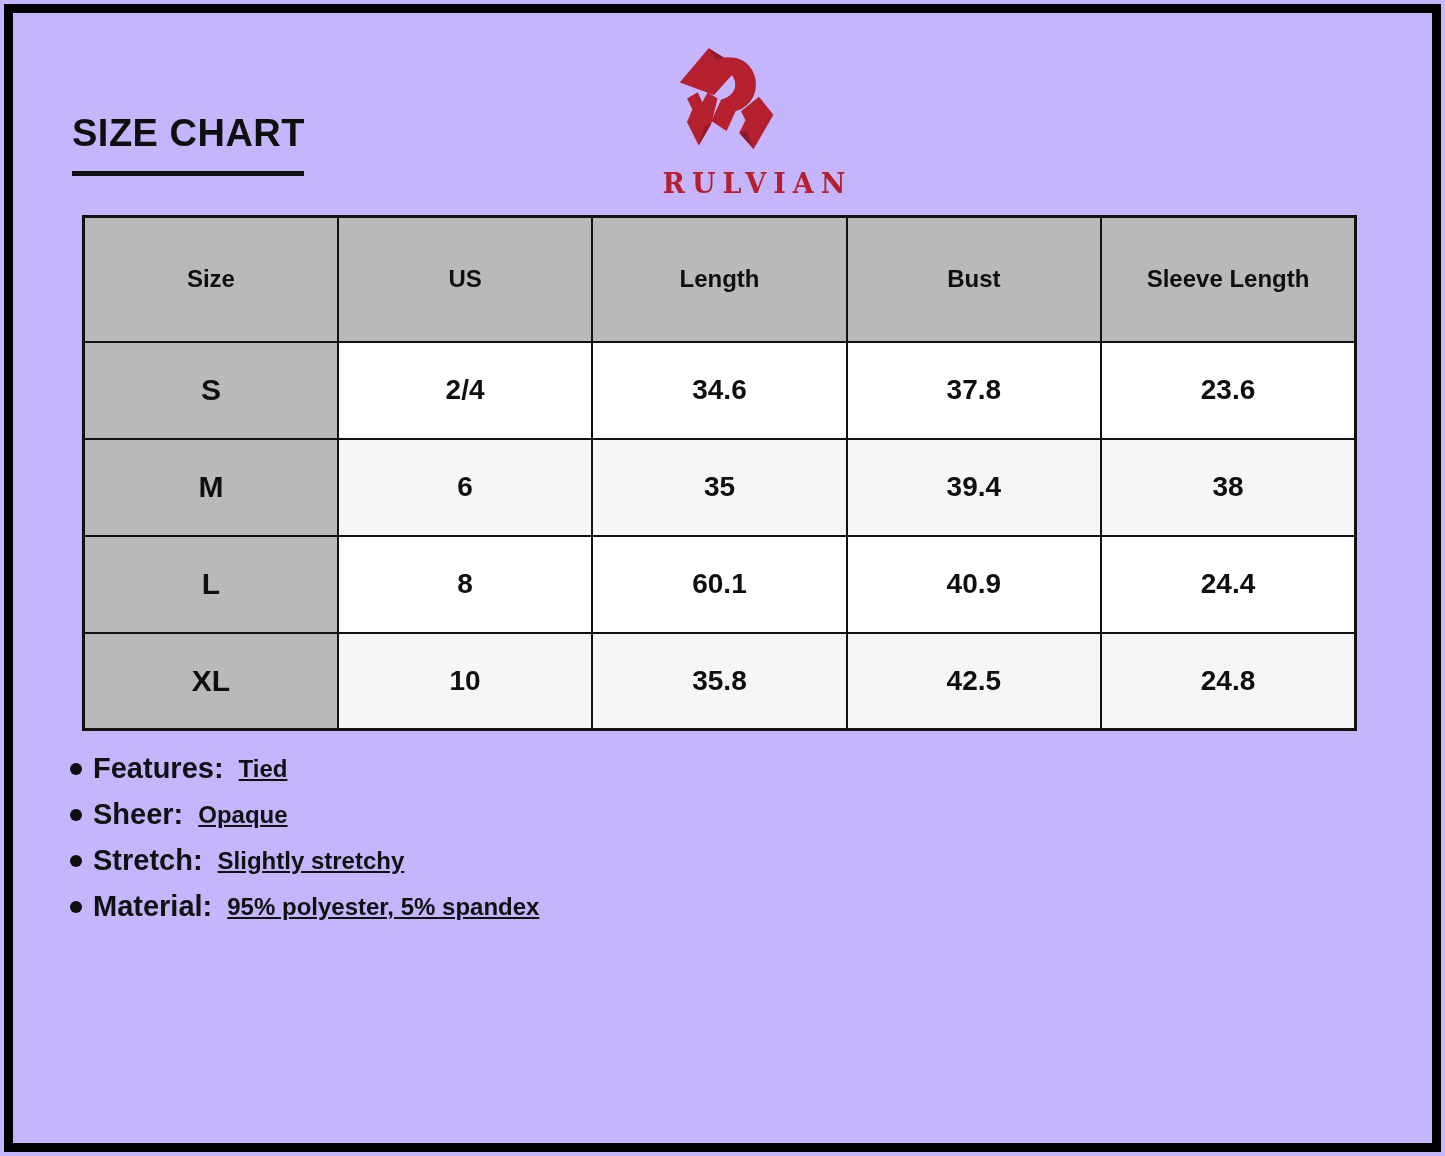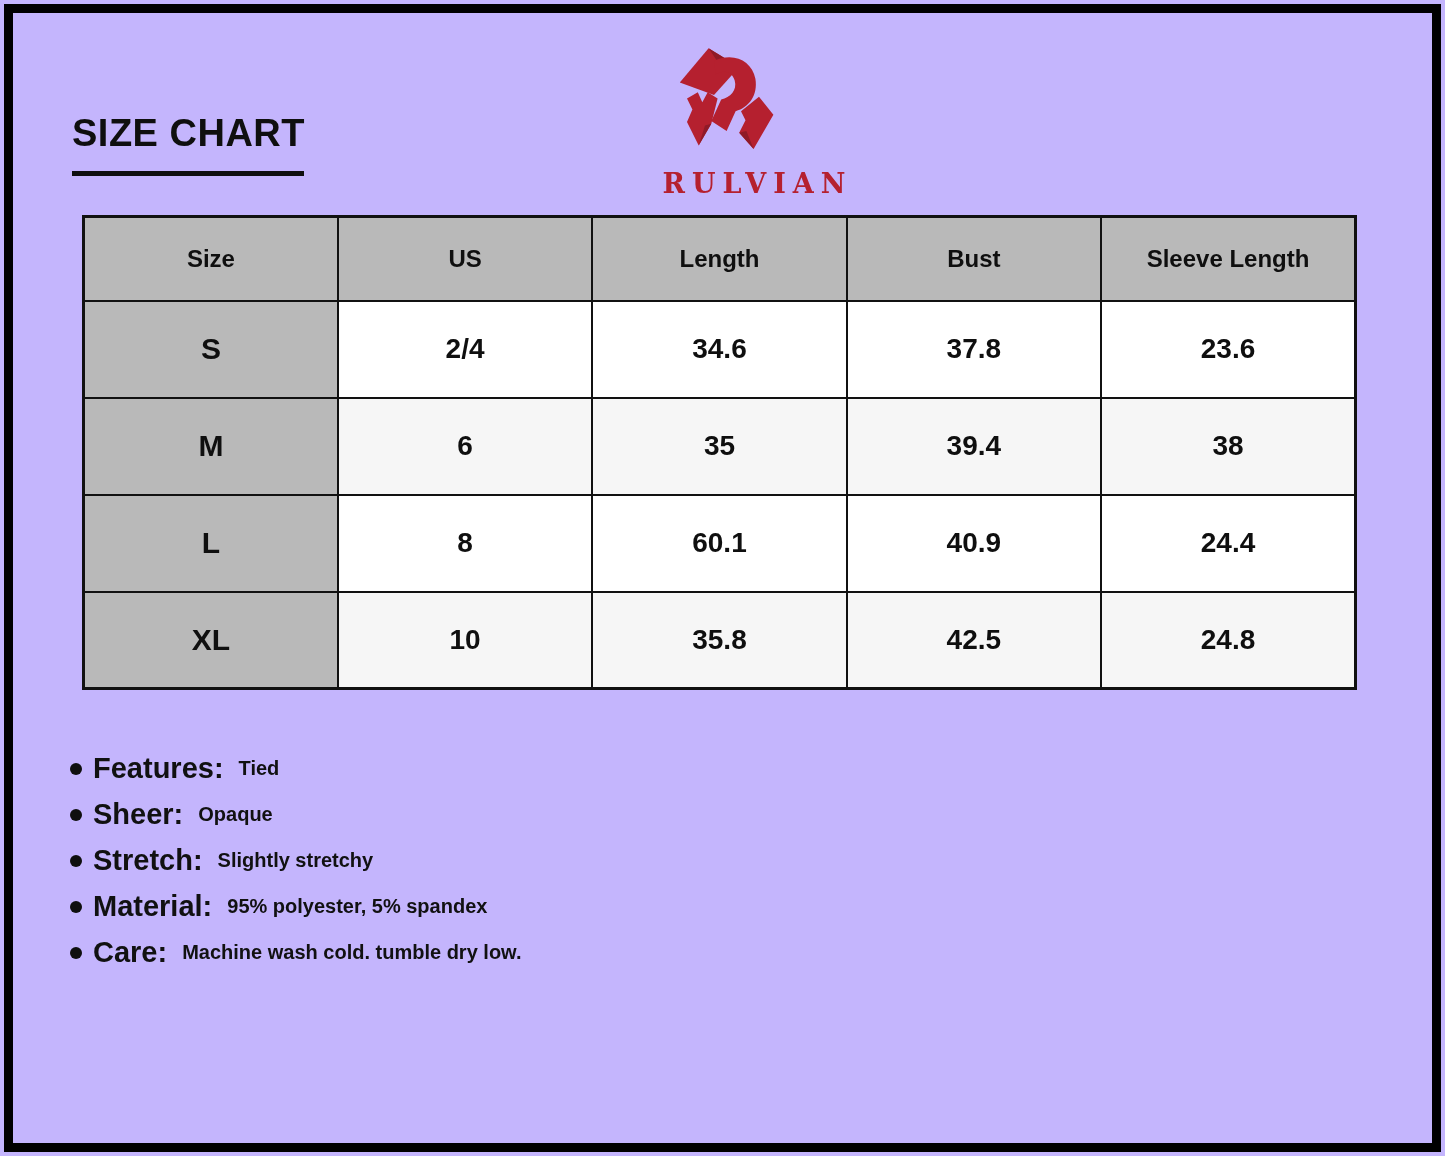--- a/index.html
+++ b/index.html
@@ -78,21 +78,21 @@
     border:3px solid var(--border-black);
   }
   .size-table th, .size-table td{
     border:2px solid var(--border-black);
     text-align:center;
     vertical-align:middle;
     font-weight:700;
     color:#0f0f0f;
   }
   .size-table thead th{
-    height:84px;
+    height:125px;
     background:var(--header-gray);
     font-size:24px;
   }
   .size-table tbody td{
     height:97px;
     font-size:28px;
     background:#ffffff;
   }
   .size-table tbody td.size-col{
     background:var(--header-gray);
@@ -120,22 +120,23 @@
     background:#0f0f0f;
     margin-right:11px;
     flex:0 0 auto;
   }
   .details .label{
     font-size:29px;
     font-weight:700;
     margin-right:15px;
   }
   .details .value{
-    font-size:20px;
-    font-weight:700;
+    font-size:24px;
+    font-weight:700;
+    text-decoration:underline;
   }
 </style>
 </head>
 <body>
 
 <div class="page">
   <div class="frame"></div>
 
   <div class="title-block">
     <h1>SIZE CHART</h1>
@@ -218,19 +219,14 @@
     <li>
       <span class="dot"></span>
       <span class="label">Stretch:</span>
       <span class="value">Slightly stretchy</span>
     </li>
     <li>
       <span class="dot"></span>
       <span class="label">Material:</span>
       <span class="value">95% polyester, 5% spandex</span>
     </li>
-    <li>
-      <span class="dot"></span>
-      <span class="label">Care:</span>
-      <span class="value">Machine wash cold. tumble dry low.</span>
-    </li>
   </ul>
 </div>
 
 </body></html>

